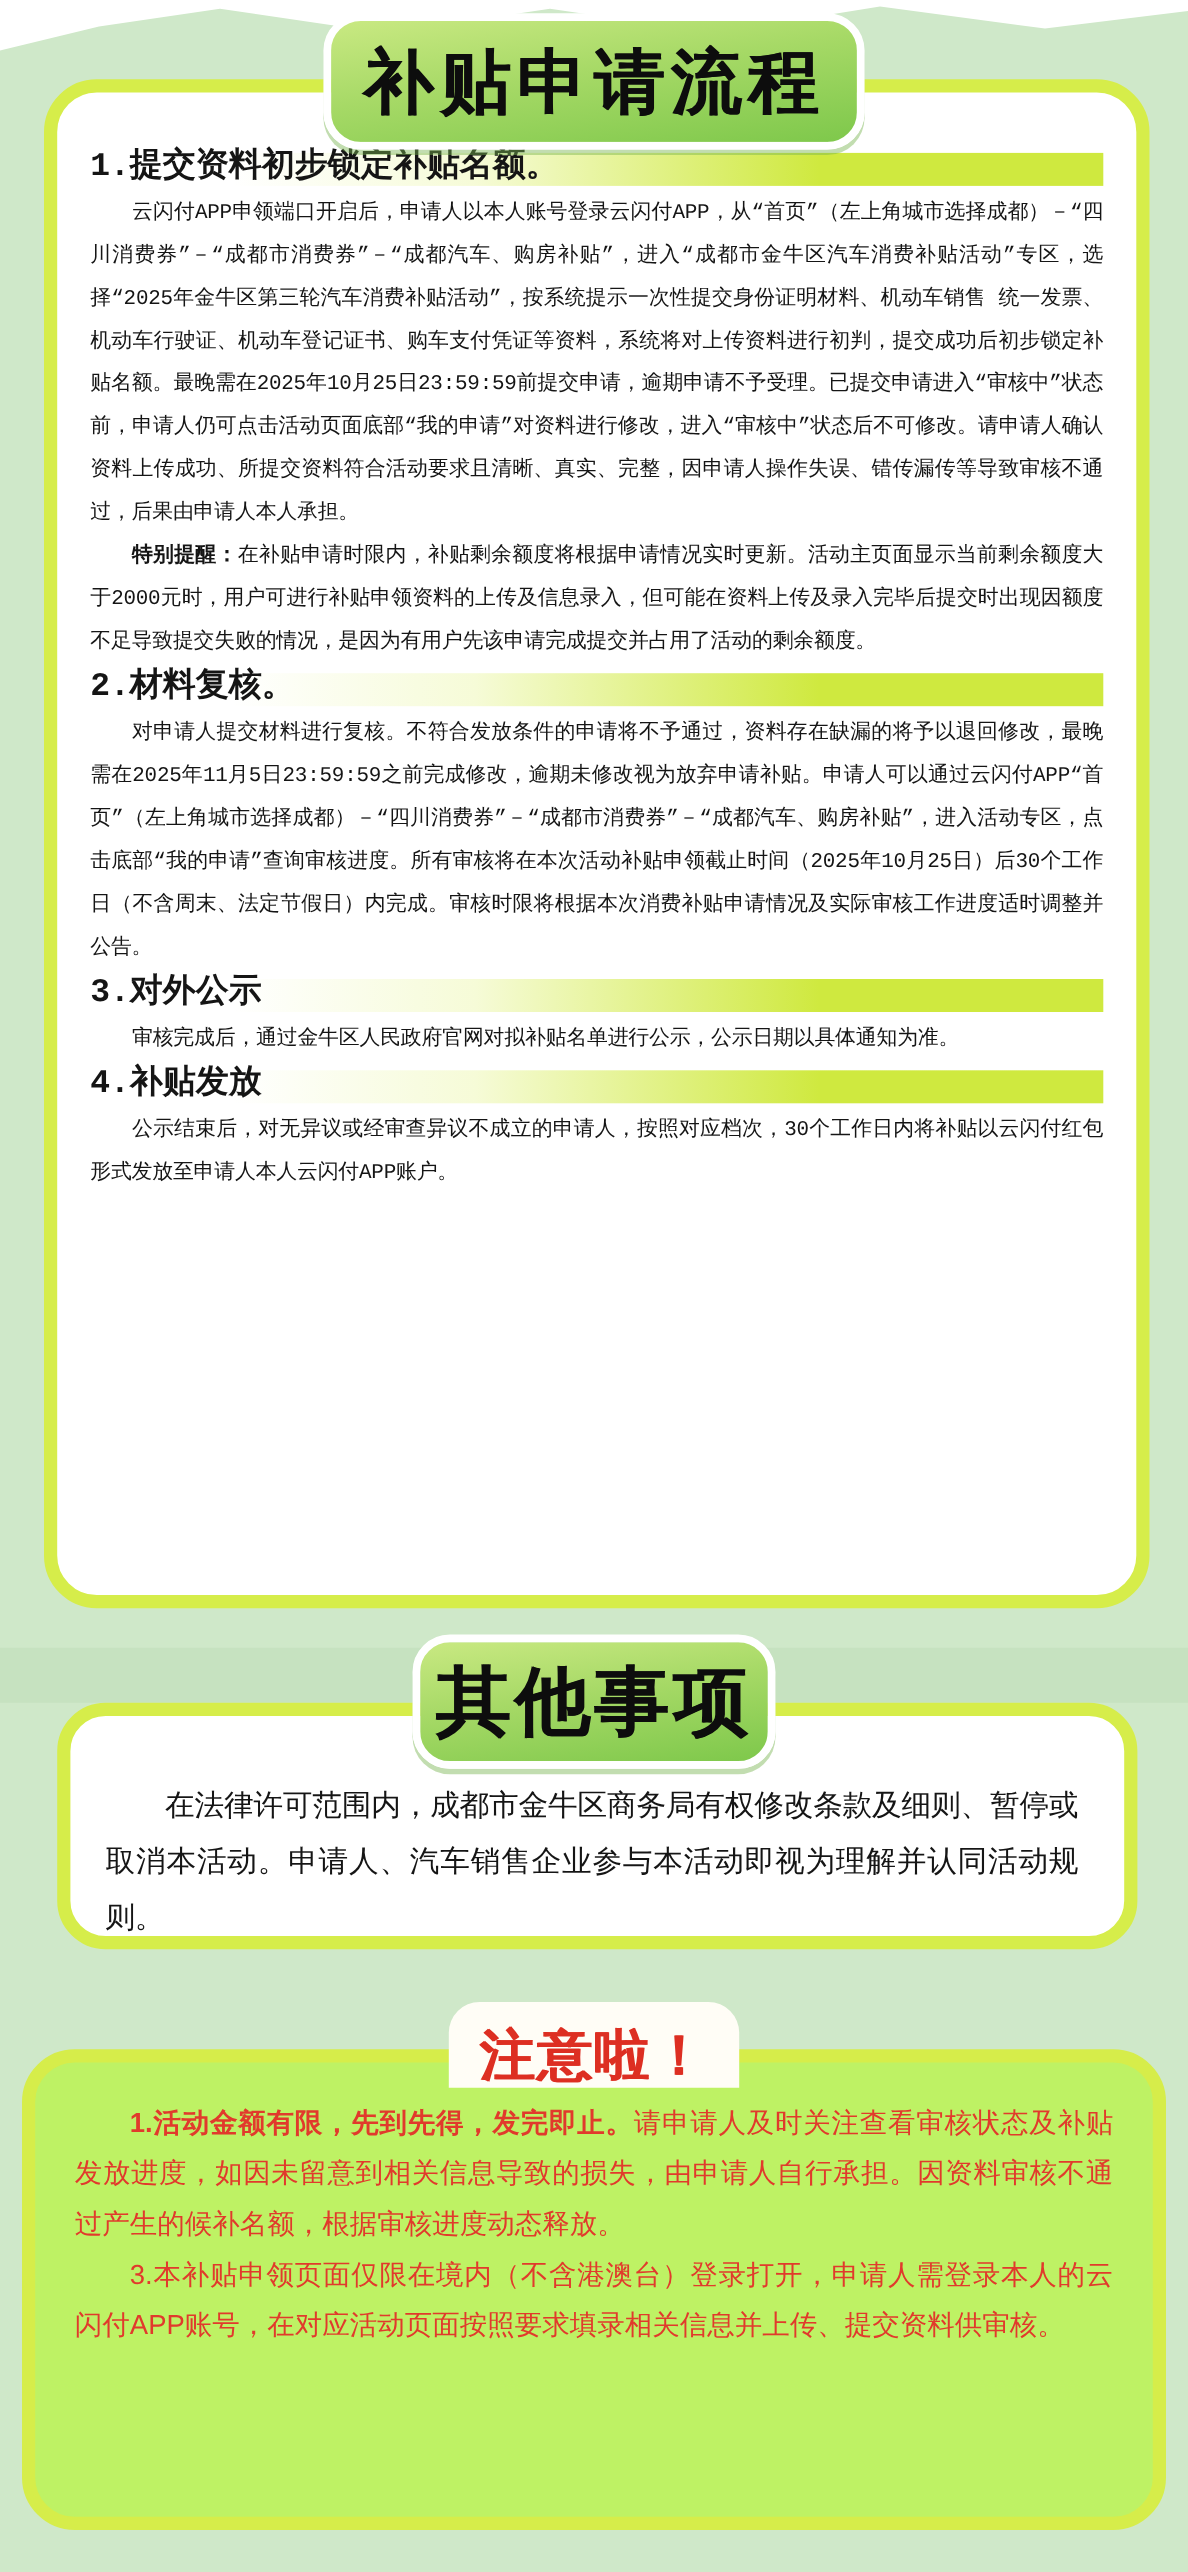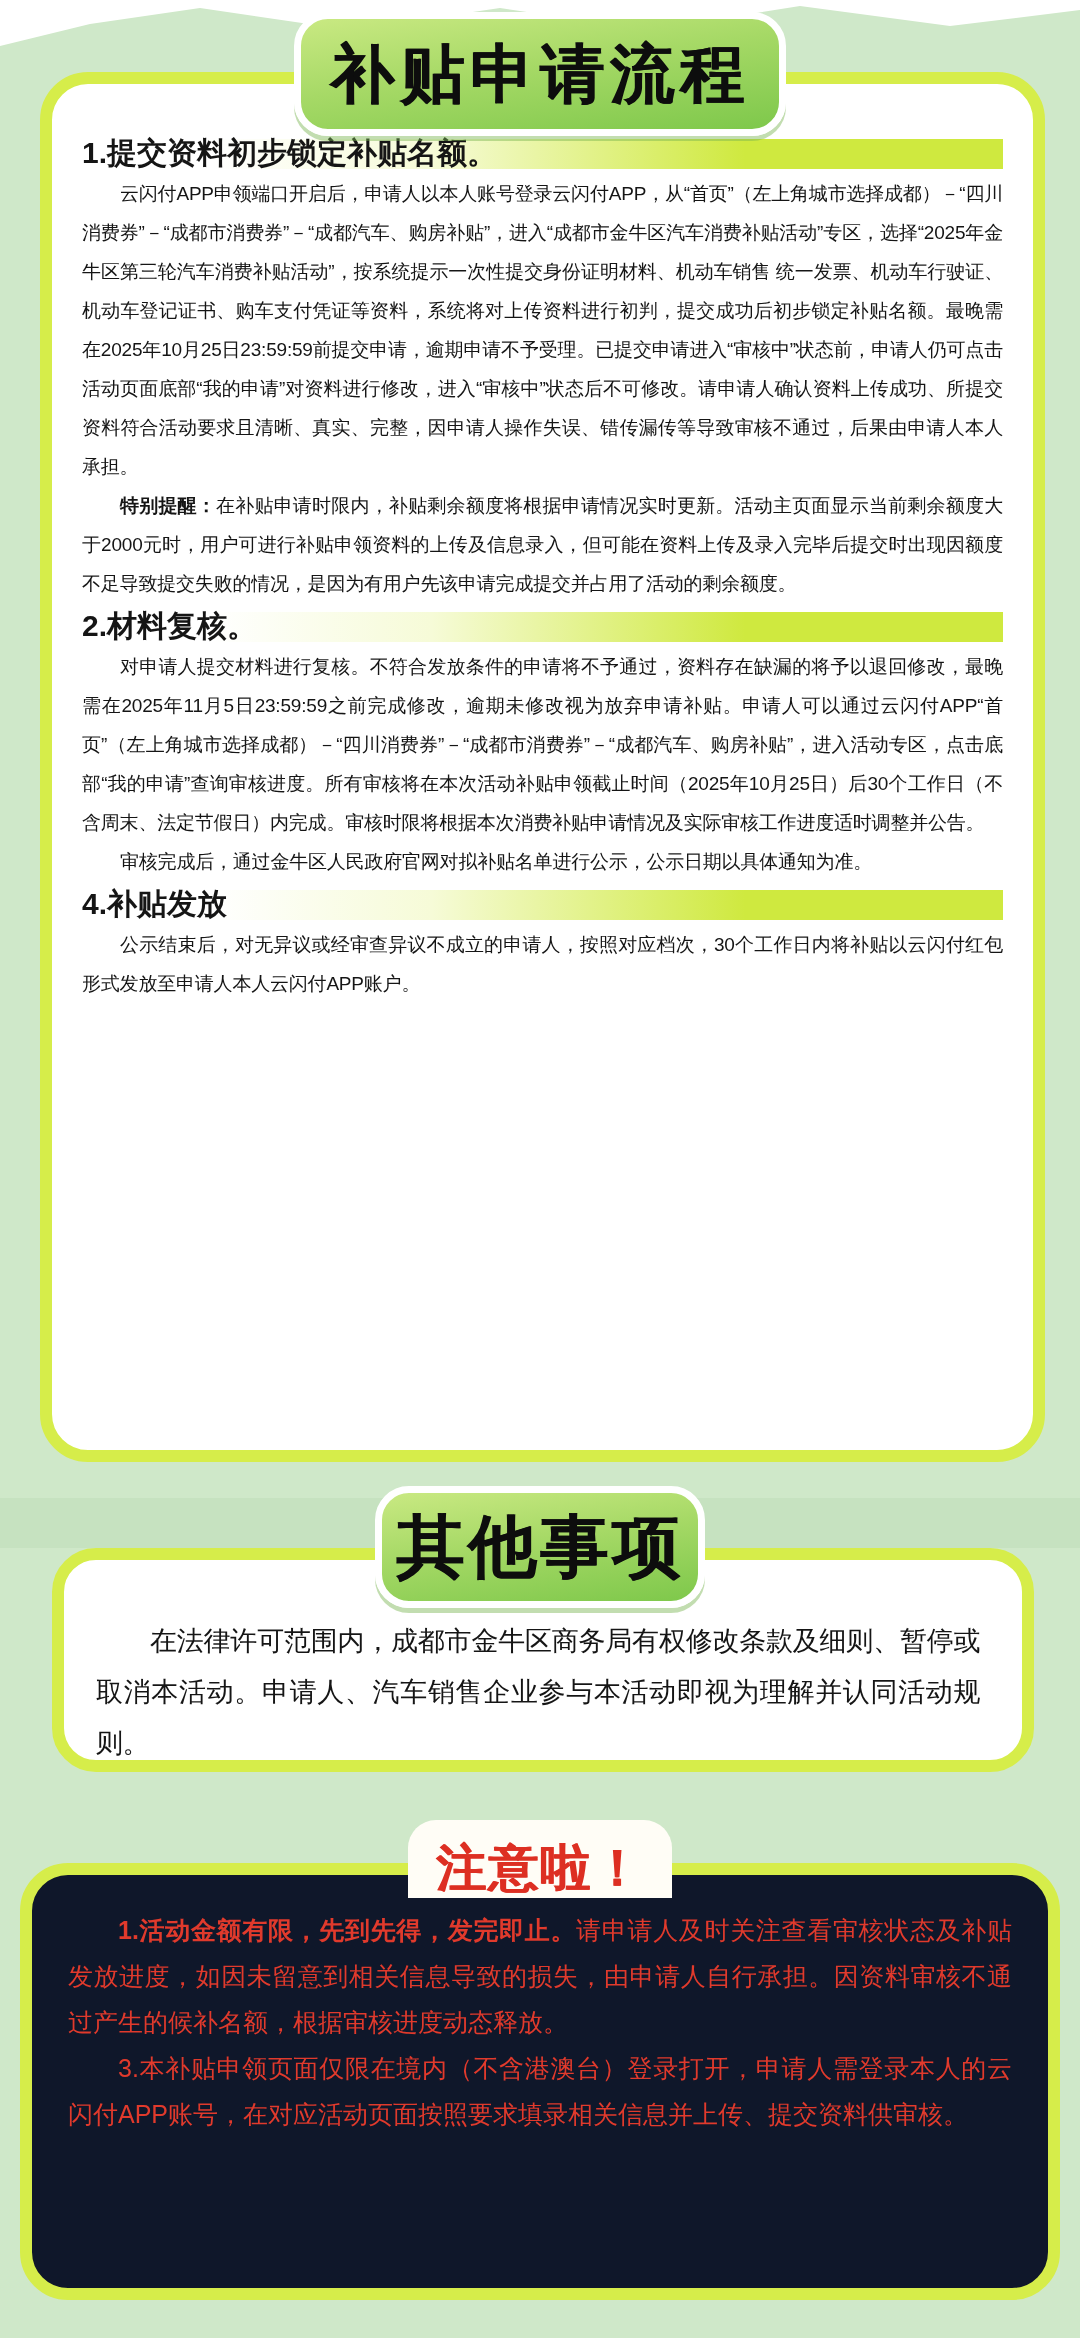--- a/index.html
+++ b/index.html
@@ -15,23 +15,23 @@
   .top-wave{position:absolute;top:0;left:0;width:1080px;height:50px;z-index:1;}
   
   .card{
     position:absolute;
     background:#ffffff;
     border:12px solid #d6ed4a;
     border-radius:48px;
     box-sizing:border-box;
     z-index:2;
   }
-  .main-card{left:40px;top:72px;width:1005px;height:1390px;padding:46px 30px 20px 30px;}
+  .main-card{left:40px;top:72px;width:1005px;height:1390px;padding:46px 30px 20px 30px;font-family:Liberation Mono, monospace;}
   .other-card{left:52px;top:1548px;width:982px;height:224px;padding:56px 42px 0 32px;border-radius:44px;}
-  .notice-card{left:20px;top:1863px;width:1040px;height:437px;padding:32px 36px 0 36px;background:#0f172a;}
+  .notice-card{left:20px;top:1863px;width:1040px;height:437px;padding:32px 36px 0 36px;background:#bef264;}
   
   .stripe{position:absolute;left:0;width:1080px;z-index:1;background:#c6e2c0;}
   .stripe-other{top:1498px;height:50px;}
   
   .banner{
     position:absolute;left:50%;transform:translateX(-50%);
     background:linear-gradient(172deg,#c9e982 0%,#a6d966 45%,#7ec84b 100%);
     border:7px solid #ffffff;
     border-radius:34px;
     box-shadow:0 5px 0 rgba(120,180,80,.45);
@@ -106,20 +106,21 @@
   </svg>
 
   <div class="stripe stripe-other"></div>
 
   <div class="card main-card">
     <h2 class="sec-h">1.提交资料初步锁定补贴名额。</h2>
     <p class="body-p">云闪付APP申领端口开启后，申请人以本人账号登录云闪付APP，从“首页”（左上角城市选择成都）－“四川消费券”－“成都市消费券”－“成都汽车、购房补贴”，进入“成都市金牛区汽车消费补贴活动”专区，选择“2025年金牛区第三轮汽车消费补贴活动”，按系统提示一次性提交身份证明材料、机动车销售 统一发票、机动车行驶证、机动车登记证书、购车支付凭证等资料，系统将对上传资料进行初判，提交成功后初步锁定补贴名额。最晚需在2025年10月25日23:59:59前提交申请，逾期申请不予受理。已提交申请进入“审核中”状态前，申请人仍可点击活动页面底部“我的申请”对资料进行修改，进入“审核中”状态后不可修改。请申请人确认资料上传成功、所提交资料符合活动要求且清晰、真实、完整，因申请人操作失误、错传漏传等导致审核不通过，后果由申请人本人承担。</p>
     <p class="body-p"><span class="lead-bold">特别提醒：</span><span>在补贴申请时限内，补贴剩余额度将根据申请情况实时更新。活动主页面显示当前剩余额度大于2000元时，用户可进行补贴申领资料的上传及信息录入，但可能在资料上传及录入完毕后提交时出现因额度不足导致提交失败的情况，是因为有用户先该申请完成提交并占用了活动的剩余额度。</span></p>
     <h2 class="sec-h">2.材料复核。</h2>
     <p class="body-p">对申请人提交材料进行复核。不符合发放条件的申请将不予通过，资料存在缺漏的将予以退回修改，最晚需在2025年11月5日23:59:59之前完成修改，逾期未修改视为放弃申请补贴。申请人可以通过云闪付APP“首页”（左上角城市选择成都）－“四川消费券”－“成都市消费券”－“成都汽车、购房补贴”，进入活动专区，点击底部“我的申请”查询审核进度。所有审核将在本次活动补贴申领截止时间（2025年10月25日）后30个工作日（不含周末、法定节假日）内完成。审核时限将根据本次消费补贴申请情况及实际审核工作进度适时调整并公告。</p>
+    <h2 class="sec-h">3.对外公示</h2>
     <p class="body-p">审核完成后，通过金牛区人民政府官网对拟补贴名单进行公示，公示日期以具体通知为准。</p>
     <h2 class="sec-h">4.补贴发放</h2>
     <p class="body-p">公示结束后，对无异议或经审查异议不成立的申请人，按照对应档次，30个工作日内将补贴以云闪付红包形式发放至申请人本人云闪付APP账户。</p>
   </div>
 
   <div class="card other-card">
     <p class="other-p">在法律许可范围内，成都市金牛区商务局有权修改条款及细则、暂停或取消本活动。申请人、汽车销售企业参与本活动即视为理解并认同活动规则。</p>
   </div>
 
   <div class="card notice-card">

